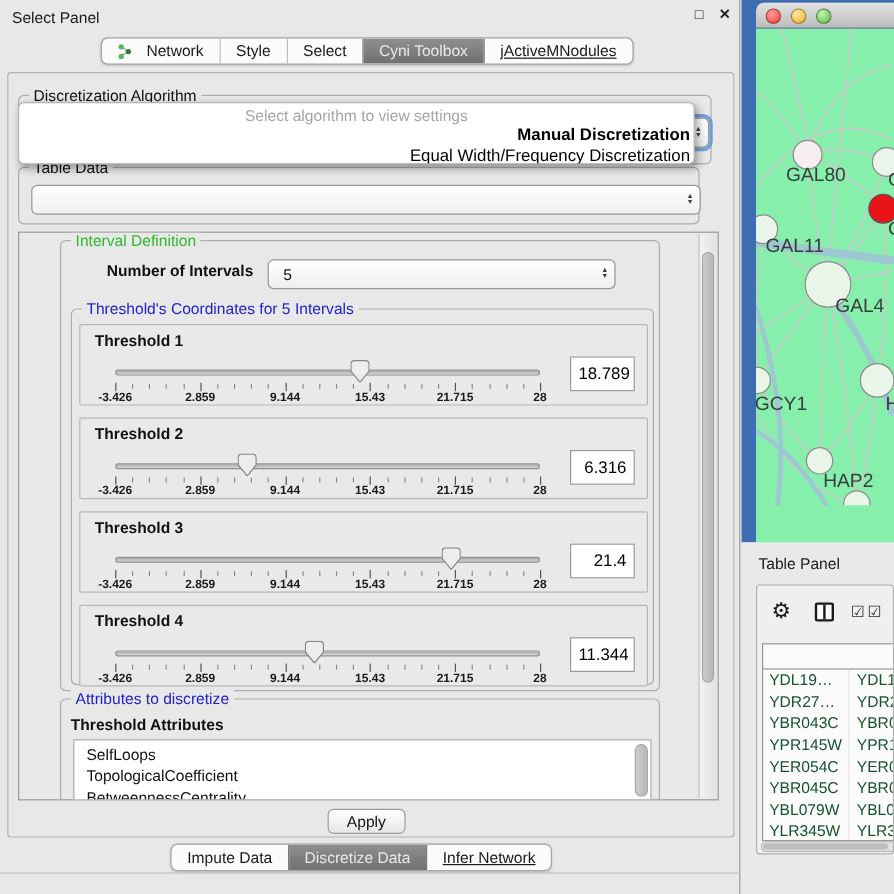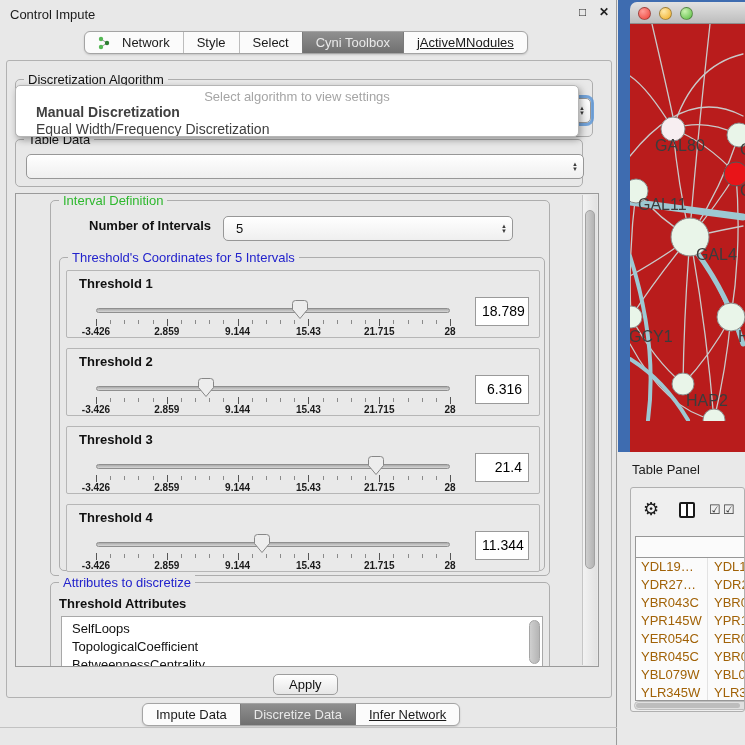--- a/index.html
+++ b/index.html
@@ -39,21 +39,21 @@
       border:1px solid #979797;border-radius:5px;font-size:13px;color:#111;
       line-height:23px;padding:0 22px 0 12px;overflow:hidden;white-space:nowrap;}
   .combo .stepper{position:absolute;right:5px;top:0;bottom:0;display:flex;flex-direction:column;
       justify-content:center;font-size:6px;line-height:5px;color:#3c3c3c;text-align:center;}
   .combo.focused{box-shadow:0 0 0 3px rgba(94,150,214,.85);}
   
   .popup{position:absolute;left:8px;top:24px;width:564px;height:52px;background:#ffffff;
       border:1px solid #b5b5b5;border-radius:5px;z-index:50;
       box-shadow:2px 3px 7px rgba(0,0,0,.35);overflow:hidden;}
   .popup-placeholder{font-size:13px;color:#a5a5a5;text-align:center;padding-top:3px;line-height:15px;}
-  .popup-item{font-size:14px;color:#404040;padding:0 20px;line-height:17px;}
+  .popup-item{font-size:14px;color:#000000;padding:0 3px;line-height:17px;text-align:right;}
   .popup-item.selected{font-weight:bold;}
   
   .scrollpane{position:absolute;left:8px;top:132px;width:584px;height:474px;
       border:1px solid #9a9a9a;background:#e8e8e8;overflow:hidden;}
   .vscroll{position:absolute;right:1px;top:1px;width:15px;height:470px;
       background:linear-gradient(90deg,#f2f2f2,#e2e2e2);border-left:1px solid #c6c6c6;}
   .vscroll .thumb{position:absolute;left:2px;top:15px;width:10px;height:359px;
       background:linear-gradient(90deg,#cfcfcf,#b4b4b4);border:1px solid #a2a2a2;border-radius:6px;}
   
   .noi-label{position:absolute;left:38px;top:17px;font-size:13px;font-weight:bold;color:#111;}
@@ -85,52 +85,52 @@
       font-size:13px;color:#111;line-height:19px;font-family:"Liberation Sans",sans-serif;}
   
   .desktop{position:absolute;left:618px;top:0;width:127px;height:452px;background:#3e6cb0;}
   .netframe{position:absolute;left:12px;top:2px;width:115px;height:419px;}
   .nettitle{position:absolute;left:0;top:0;right:0;height:22px;border-top-left-radius:7px;
       background:linear-gradient(#e2e2e2,#bdbdbd);border-bottom:1px solid #8e8e8e;}
   .light{position:absolute;top:5px;width:13px;height:13px;border-radius:50%;border:1px solid rgba(0,0,0,.35);}
   .light.red{left:8px;background:radial-gradient(circle at 35% 30%,#ff9d97,#ee4037);}
   .light.yellow{left:29px;background:radial-gradient(circle at 35% 30%,#ffe9a8,#f0ad24);}
   .light.green{left:50px;background:radial-gradient(circle at 35% 30%,#c9f3b0,#57bb3f);}
-  .netcanvas{position:absolute;left:0;top:22px;width:115px;height:441px;background:#b91c1c;}
+  .netcanvas{position:absolute;left:0;top:22px;width:115px;height:441px;background:#86efac;}
   
   .tp{position:absolute;left:618px;top:452px;width:127px;height:293px;background:#e9e9e9;}
   .tp-title{position:absolute;left:14px;top:10px;font-size:13px;color:#1b1b1b;}
   .tp-inner{position:absolute;left:12px;top:35px;width:115px;height:225px;background:#efefef;
       border:1px solid #b0b0b0;border-radius:3px;overflow:hidden;}
   .tp-gear{position:absolute;left:12px;top:12px;font-size:18px;color:#1a1a1a;line-height:18px;}
   .tp-colicon{position:absolute;left:48px;top:14px;width:16px;height:16px;border:2px solid #1a1a1a;
       background:#fff;border-radius:2px;}
   .tp-colicon:before{content:"";position:absolute;left:5px;top:0;bottom:0;width:2px;background:#1a1a1a;}
   .tp-check{position:absolute;top:15px;font-size:13px;color:#333;line-height:13px;}
   .tbl{position:absolute;left:4px;top:48px;width:160px;border:1px solid #979797;background:#fbfbfb;}
   .tbl-head{display:flex;height:21px;border-bottom:1px solid #979797;}
   .tbl-head .hc{font-size:13px;color:#1a1a1a;text-align:center;line-height:20px;overflow:hidden;margin-top:41px;}
   .hc.c1{width:72px;background:#b9dcea;border-right:1px solid #979797;}
   .hc.c2{width:86px;background:#e3e3e3;}
   .tbl-body{height:142px;overflow:hidden;}
   .trow{display:flex;height:18px;}
-  .trow .tc{font-size:13px;color:#a16207;line-height:18px;white-space:nowrap;overflow:hidden;}
+  .trow .tc{font-size:13px;color:#14532d;line-height:18px;white-space:nowrap;overflow:hidden;}
   .tc.c1{width:72px;padding-left:5px;border-right:1px solid #e3e3e3;}
   .tc.c2{width:86px;padding-left:6px;}
   .hscroll{position:absolute;left:3px;top:213px;width:158px;height:9px;background:#e0e0e0;
       border:1px solid #bdbdbd;border-radius:5px;}
   .hscroll .thumb{position:absolute;left:1px;top:1px;width:104px;height:5px;background:#bdbdbd;border-radius:4px;}
 </style>
 </head>
 <body>
 
 <div class="stage">
 
   <section class="cp">
-    <div class="cp-title">Control Impute</div>
+    <div class="cp-title">Select Panel</div>
     <div class="winbtn float">□</div>
     <div class="winbtn close">✕</div>
 
     <div class="seg-control" id="top-tabs">
         <div class="seg">
           <svg width="12" height="14" viewBox="0 0 12 14">
             <path d="M3,3 L9,7 L3,11" stroke="#9a9a9a" fill="none"></path>
             <circle cx="3" cy="3" r="2.2" fill="#55b855"></circle>
             <circle cx="3" cy="11" r="2.2" fill="#55b855"></circle>
             <circle cx="9" cy="7" r="2.2" fill="#2e7d32"></circle>

